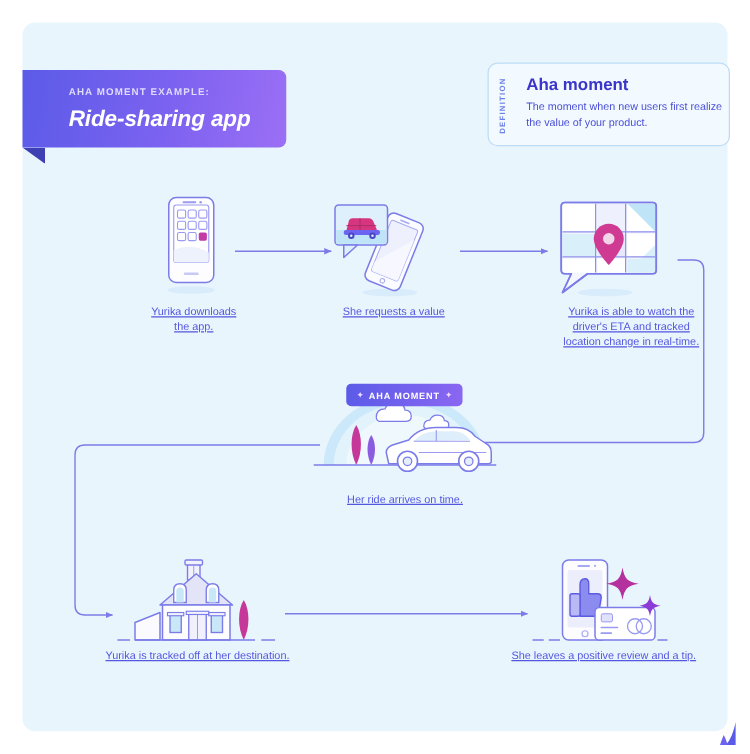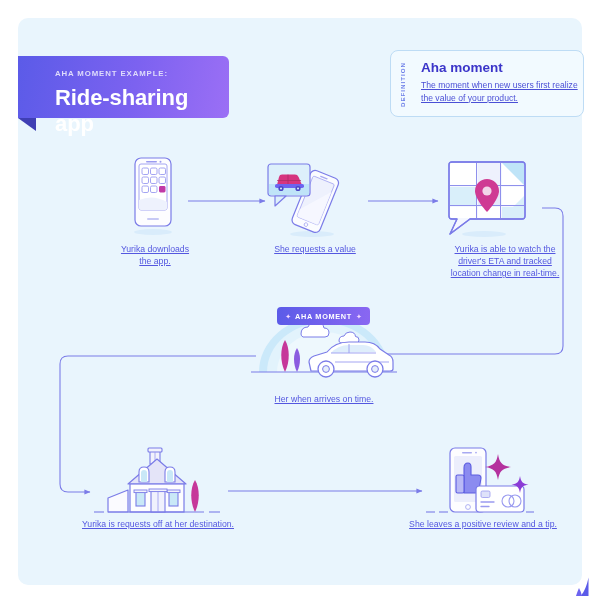--- a/index.html
+++ b/index.html
@@ -60,23 +60,24 @@
     color: #dfdcfb;
     font-size: 7.8px;
     font-weight: bold;
     letter-spacing: 0.9px;
   }
   .ribbon-title {
     position: absolute;
     left: 37px;
     top: 29px;
     color: #ffffff;
-    font-size: 22px;
+    font-size: 18px;
     font-weight: bold;
     letter-spacing: -0.1px;
+    font-style: italic;
   }
 
   
   .defbox {
     position: absolute;
     left: 372px;
     top: 32px;
     width: 194px;
     height: 67px;
     background: #f2faff;
@@ -106,21 +107,20 @@
     font-weight: bold;
   }
   .def-body {
     position: absolute;
     left: 30px;
     top: 28px;
     width: 158px;
     color: #4a4fd6;
     font-size: 8.6px;
     line-height: 12.5px;
-    text-decoration: underline;
   }
 
   
   .step { position: absolute; }
   .caption {
     position: absolute;
     text-align: center;
     color: #5457e0;
     font-size: 8.7px;
     line-height: 12px;
@@ -327,21 +327,21 @@
           <path d="M92,43 Q99,35 110,35 L124,35 Q132,35 137,42 Z" fill="#dfeefb"></path>
           <g stroke="#9a9bf0" stroke-width="0.9" fill="none">
             <path d="M110,34 L110,43 M96,52 L150,52 M92,43 L137,43"></path>
           </g>
           <circle cx="87" cy="59" r="8" fill="#ffffff" stroke="#7b7ce8" stroke-width="1.3"></circle>
           <circle cx="87" cy="59" r="3.4" fill="#e6eefb" stroke="#7b7ce8" stroke-width="1"></circle>
           <circle cx="136" cy="59" r="8" fill="#ffffff" stroke="#7b7ce8" stroke-width="1.3"></circle>
           <circle cx="136" cy="59" r="3.4" fill="#e6eefb" stroke="#7b7ce8" stroke-width="1"></circle>
         </svg>
       </div>
-      <div class="caption" style="left:221px;top:375px;width:170px;">Her when arrives on time.</div>
+      <div class="caption" style="left:221px;top:375px;width:170px;">Her ride arrives on time.</div>
     </div>
 
     <div class="step">
       <div class="illo" style="left:76px;top:428px;">
         <svg width="130" height="70" viewBox="0 0 130 70">
 
           <rect x="56" y="4" width="10" height="14" fill="#f2f2fc" stroke="#7b7ce8" stroke-width="1.1"></rect>
           <rect x="54" y="2" width="14" height="4" rx="1" fill="#f2f2fc" stroke="#7b7ce8" stroke-width="1.1"></rect>
           <line x1="61" y1="6" x2="61" y2="18" stroke="#9a9bf0" stroke-width="0.8"></line>
 
@@ -367,21 +367,21 @@
 
           <path d="M101,66 C96,56 96,42 101,34 C106,42 106,56 101,66 Z" fill="#c6379a"></path>
 
           <g stroke="#7b7ce8" stroke-width="1.1">
             <line x1="0" y1="66" x2="10" y2="66"></line>
             <line x1="14" y1="66" x2="110" y2="66"></line>
             <line x1="115" y1="66" x2="126" y2="66"></line>
           </g>
         </svg>
       </div>
-      <div class="caption" style="left:20px;top:500px;width:240px;">Yurika is requests off at her destination.</div>
+      <div class="caption" style="left:20px;top:500px;width:240px;">Yurika is tracked off at her destination.</div>
     </div>
 
     <div class="step">
       <div class="illo" style="left:408px;top:428px;">
         <svg width="114" height="70" viewBox="0 0 114 70">
 
           <rect x="24" y="2" width="36" height="64" rx="5" fill="#fdfdff" stroke="#7b7ce8" stroke-width="1.2"></rect>
           <rect x="28" y="10" width="28" height="46" rx="1.6" fill="#eceefc"></rect>
           <rect x="36" y="6" width="10" height="1.5" rx="0.7" fill="#a7a9f2"></rect>
           <circle cx="50" cy="6.6" r="0.9" fill="#a7a9f2"></circle>

